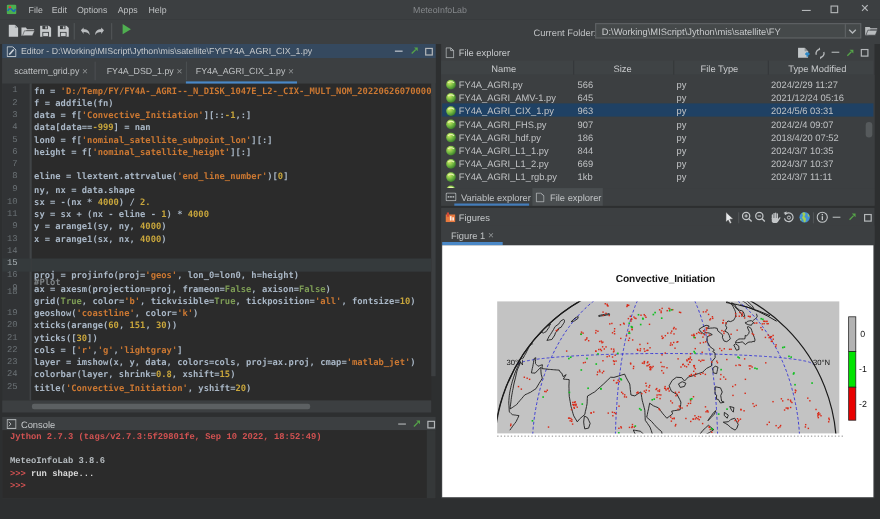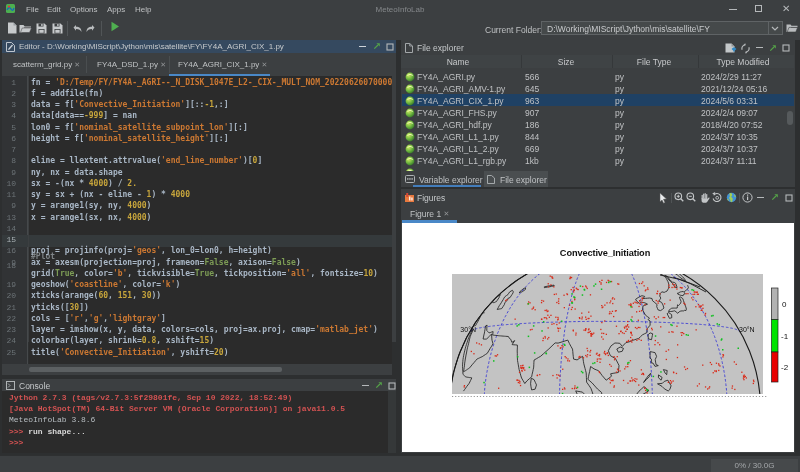--- a/index.html
+++ b/index.html
@@ -15,21 +15,21 @@
 .edtab{position:absolute;top:0;height:22px;font-size:8px;color:#c0c3c5;white-space:nowrap}
 .tabx{color:#8f9294;font-size:7px}
 #gutter{position:absolute;left:0;top:36px;width:26px;height:288px;background:#313335;border-right:1px solid #46494b;color:#6c7377}
 #code{position:absolute;left:27px;top:36px;width:363px;height:288px;background:#2b2b2b;overflow:hidden}
 #gutter,#code{font-family:"Liberation Mono",monospace;font-size:8px;line-height:11.25px}
 #code{font-weight:bold}
 .ln{position:absolute;left:0;width:14px;text-align:right}
 pre.cl{position:absolute;left:2px;white-space:pre;color:#a9b7c6}
 .s{color:#cc7832}.n{color:#c8a63c}.k{color:#7d9c55}.c{color:#7f8487}
 .con{position:absolute;left:7px;white-space:pre;font-family:"Liberation Mono",monospace;font-size:8px;font-weight:bold}
-.red{color:#d25252}.wht{color:#d8d8d8}.gry{color:#b6bcc0;font-weight:normal}
+.red{color:#d25252}.wht{color:#d8d8d8}.gry{color:#b6bcc0;font-weight:bold}
 #fthead{position:absolute;left:0;top:15px;width:393px;height:13px;background:#3f4345;color:#c8cacc;font-size:8.5px}
 .th{position:absolute;top:1.5px;text-align:center}
 .colsep{position:absolute;top:0;width:1px;height:13px;background:#35383a}
 .frow{position:absolute;left:1px;width:392px;height:12.1px;font-size:8.5px;color:#c0c2c4}
 .frow div{position:absolute;top:2.2px;white-space:nowrap}
 .fsel{background:#1f4164}
 #figcanvas{position:absolute;left:1px;top:34px;width:392px;height:229px;background:#fff}
 #status{position:absolute;left:0;top:455px;width:800px;height:17px;background:#3c3f41;border-top:1px solid #2e3031}
 #progress{position:absolute;right:2px;top:3px;width:87px;height:14px;background:#46494b;color:#a5a8ab;font-size:8px;text-align:center;line-height:13px}
 svg{display:block}
@@ -222,21 +222,20 @@
           <path d="M6.8 1.2v3.4L3.4 1.2Z" fill="#55a348"></path>
         </svg>
       </span>
  <span class="icon" style="left:385.5px;top:2.5px">
         <svg width="8" height="8" viewBox="0 0 8 8" style="">
           <rect x="1" y="1" width="6" height="6" fill="none" stroke="#b5b8ba" stroke-width="1.1"></rect>
         </svg>
       </span>
  <div class="abs" style="left:0;top:12px;width:394px;height:62px;background:#2b2b2b;overflow:hidden">
   <pre class="con red" style="top:2px">Jython 2.7.3 (tags/v2.7.3:5f29801fe, Sep 10 2022, 18:52:49)</pre>
-  <pre class="con red" style="top:13.2px">[Java HotSpot(TM) 64-Bit Server VM (Oracle Corporation)] on java11.0.5</pre>
   <pre class="con gry" style="top:24.4px">MeteoInfoLab 3.8.6</pre>
   <pre class="con" style="top:35.6px"><span class="red">&gt;&gt;&gt; </span><span class="wht">run shape...</span></pre>
   <pre class="con red" style="top:46.8px">&gt;&gt;&gt;</pre>
   <div class="abs" style="right:0;top:0;width:8px;height:62px;background:#353839"></div>
  </div>
 </div>
 
 <div class="panel" id="fexp" style="left:401px;top:40px;width:394px;height:147px">
  <span class="icon" style="left:4px;top:3px">
         <svg width="8" height="10" viewBox="0 0 8 10" style="">
@@ -1129,15 +1128,12 @@
 <rect x="771.5" y="288" width="6.5" height="31.5" fill="#b2b2b2" stroke="#222" stroke-width=".7"></rect>
 <rect x="771.5" y="319.5" width="6.5" height="32.5" fill="#00e400" stroke="#222" stroke-width=".7"></rect>
 <rect x="771.5" y="352" width="6.5" height="30" fill="#e80000" stroke="#222" stroke-width=".7"></rect>
 <text x="782" y="306.5" font-family="Liberation Sans,sans-serif" font-size="8" fill="#111">0</text>
 <text x="781" y="338.5" font-family="Liberation Sans,sans-serif" font-size="8" fill="#111">-1</text>
 <text x="781" y="370" font-family="Liberation Sans,sans-serif" font-size="8" fill="#111">-2</text>
 </svg>
       </div>
 </div>
 
-<div id="status">
-      <div id="progress">0% / 30.0G</div>
-    </div>
 </div>
 </body></html>

